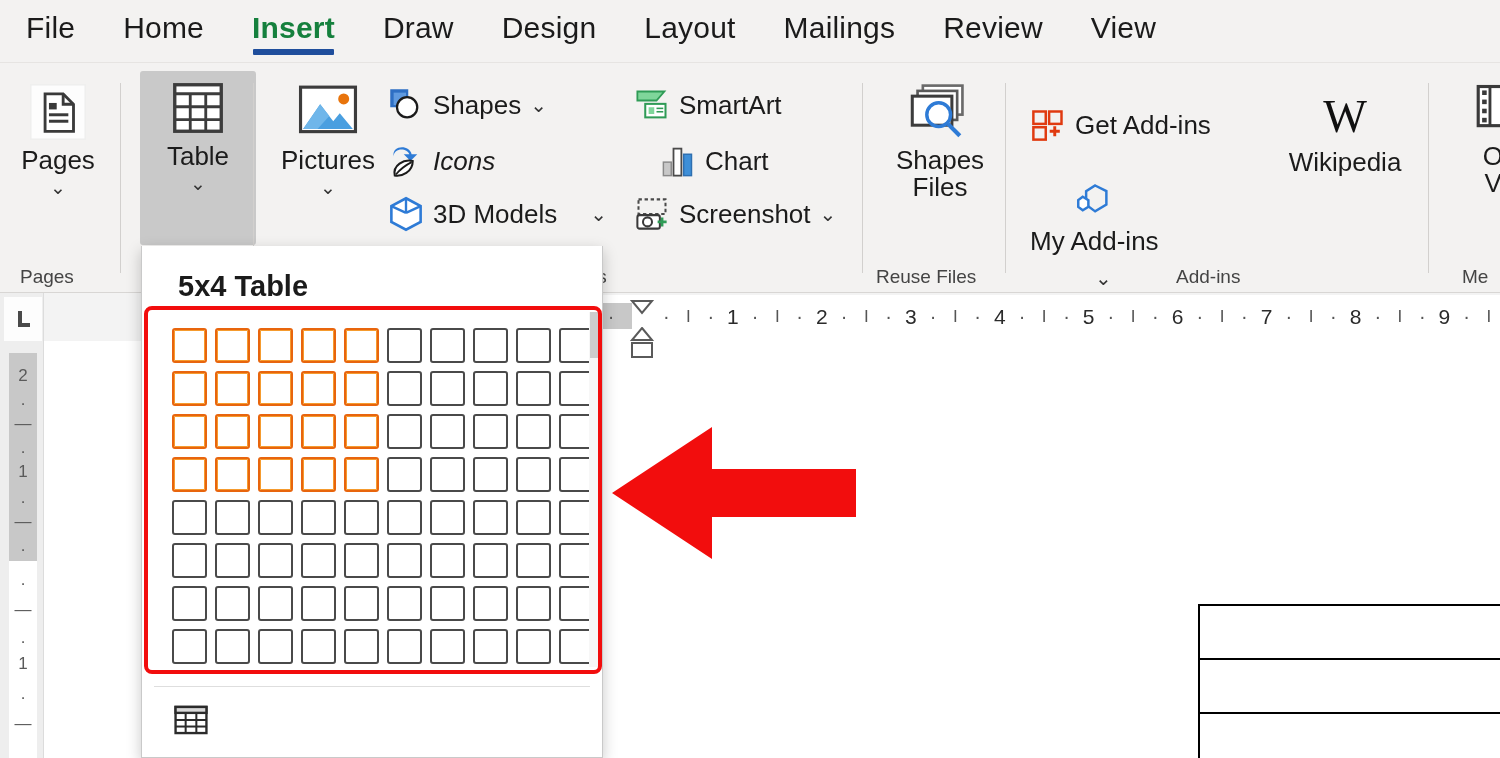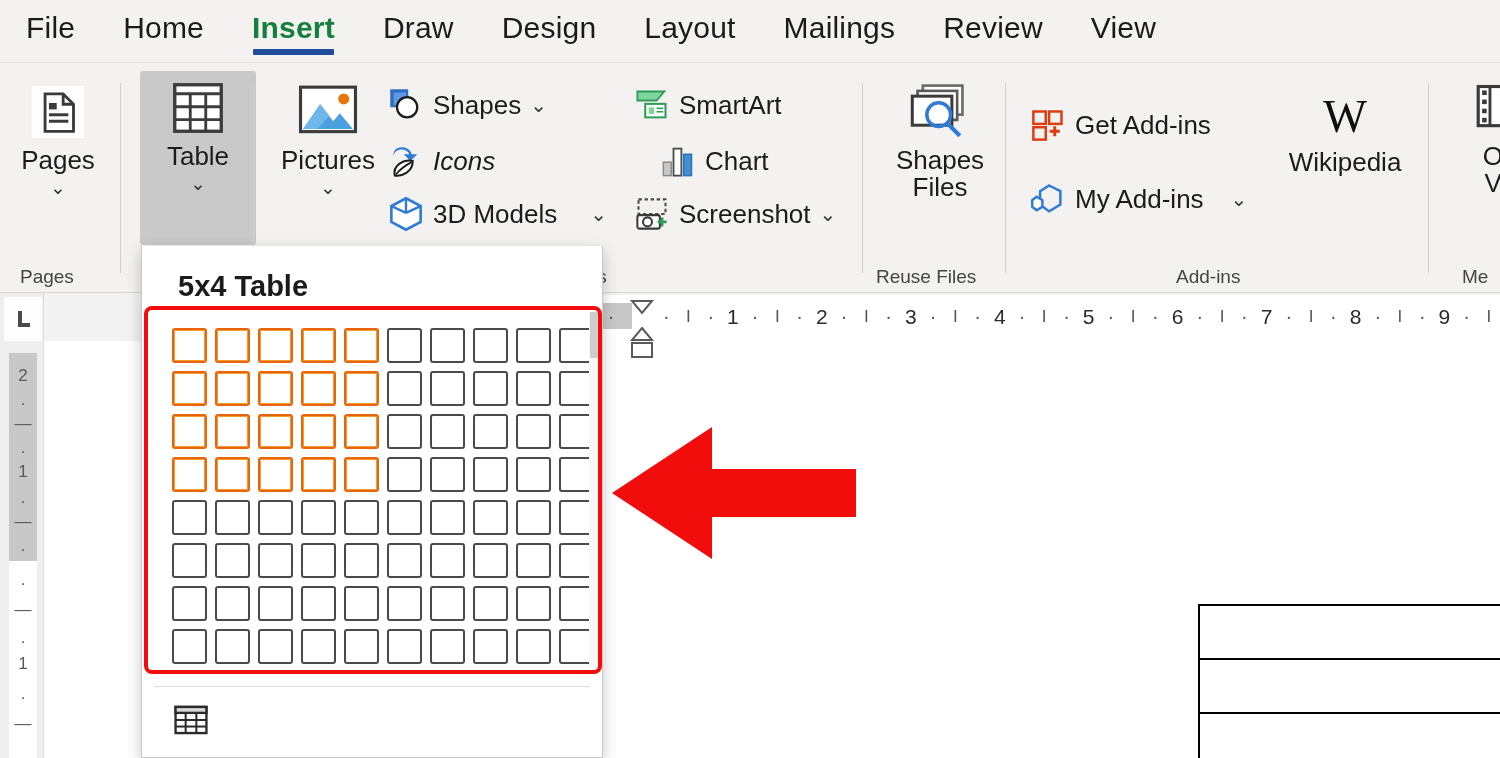--- a/index.html
+++ b/index.html
@@ -315,21 +315,21 @@
       <span class="ico">
         <svg class="icon-svg" width="36" height="36" viewBox="0 0 32 32">
           <rect x="3" y="4" width="11" height="11" fill="none" stroke="#e03a10" stroke-width="2.2"></rect>
           <rect x="17" y="4" width="11" height="11" fill="none" stroke="#e03a10" stroke-width="2.2"></rect>
           <rect x="3" y="18" width="11" height="11" fill="none" stroke="#e03a10" stroke-width="2.2"></rect>
           <path d="M22 17 v9 M17.5 21.5 h9" stroke="#e03a10" stroke-width="2.6"></path>
         </svg>
       </span>
       <span>Get Add-ins</span>
     </div>
-    <div class="smbtn" style="left:1030px; top:118px;">
+    <div class="smbtn" style="left:1030px; top:118px;flex-direction:column;">
       <span class="ico">
         <svg class="icon-svg" width="36" height="36" viewBox="0 0 32 32">
           <path d="M17 4 L27 9 L27 21 L17 27 L9 21 L9 9 Z" fill="none" stroke="#2e7bd6" stroke-width="2.2"></path>
           <path d="M6 14 L11 17 L11 23 L6 26 L2 23 L2 17 Z" fill="#fff" stroke="#2e7bd6" stroke-width="2.2"></path>
         </svg>
       </span>
       <span>My Add-ins</span>
       <span style="font-size:20px;color:#333;margin-left:18px;">⌄</span>
     </div>
 

